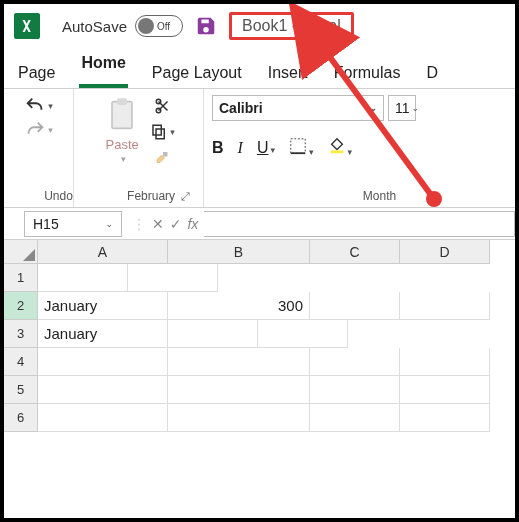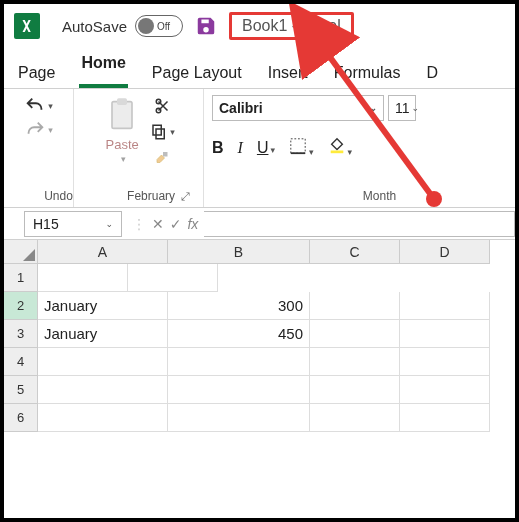--- a/index.html
+++ b/index.html
@@ -341,21 +341,20 @@
   <div class="row">
     <div class="rowhdr sel">2</div>
     <div class="cell colA">January</div>
     <div class="cell colB num">300</div>
     <div class="cell colC"></div>
     <div class="cell colD"></div>
   </div>
   <div class="row">
     <div class="rowhdr">3</div>
     <div class="cell colA">January</div>
-    <div class="cell colB num">450</div>
     <div class="cell colC"></div>
     <div class="cell colD"></div>
   </div>
   <div class="row">
     <div class="rowhdr">4</div>
     <div class="cell colA"></div>
     <div class="cell colB"></div>
     <div class="cell colC"></div>
     <div class="cell colD"></div>
   </div>

